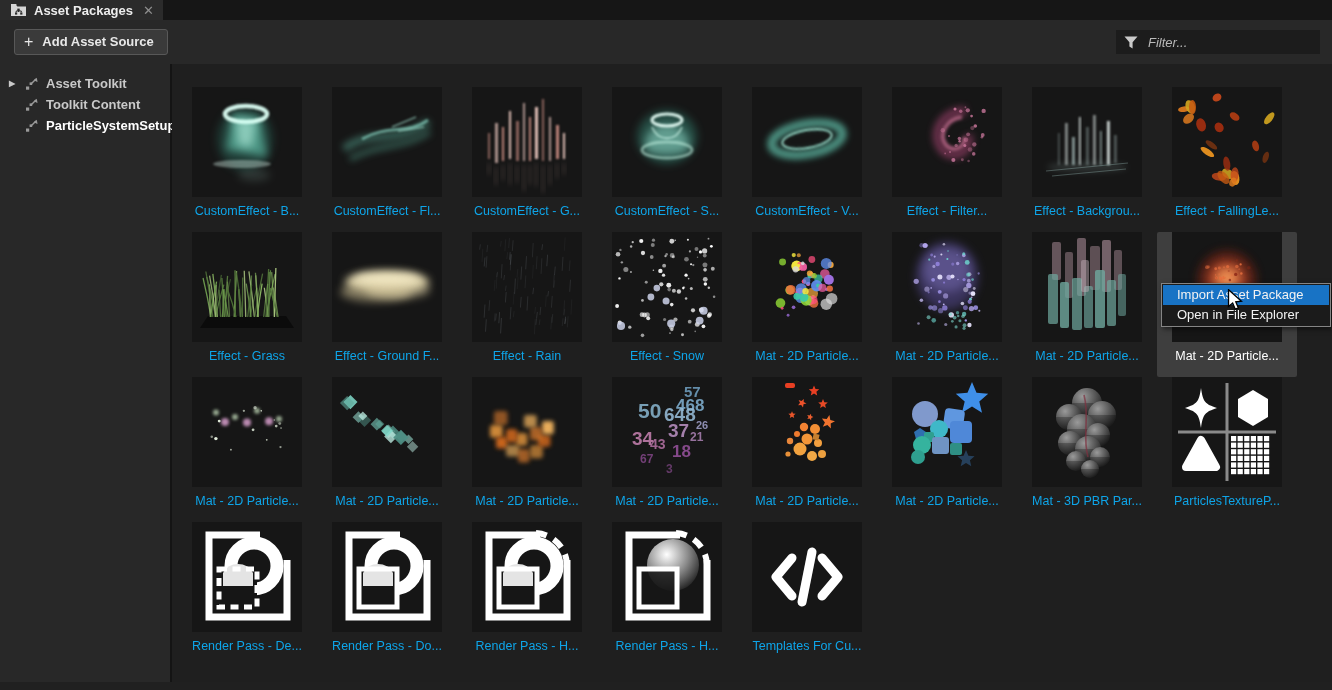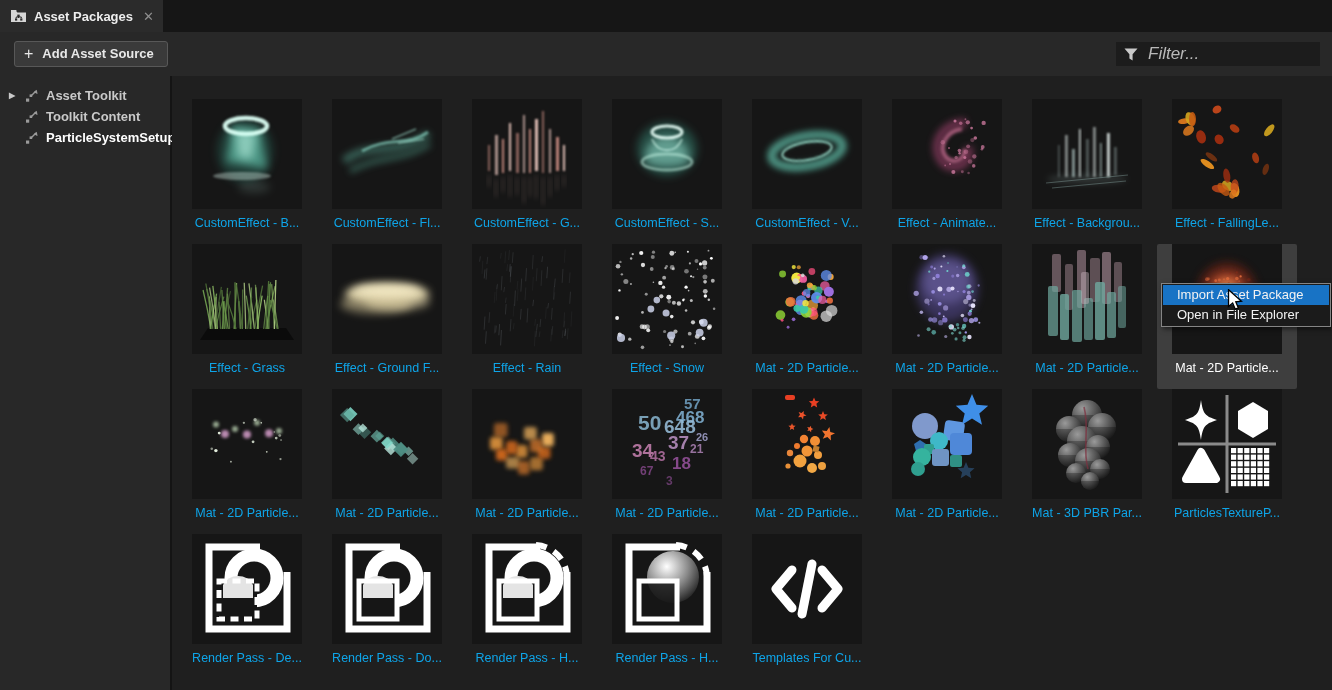--- a/index.html
+++ b/index.html
@@ -2,29 +2,29 @@
 <html><head>
 <meta charset="utf-8">
 <style>
   html,body{margin:0;padding:0;}
   body{
     width:1332px;height:690px;position:relative;overflow:hidden;
     background:#202020;font-family:"Liberation Sans",sans-serif;
     -webkit-font-smoothing:antialiased;
   }
   
-  .tabstrip{height:32px;background:#161616;display:flex;align-items:stretch;}
+  .tabstrip{height:20px;background:#161616;display:flex;align-items:stretch;}
   .tab{display:flex;align-items:center;gap:7px;padding:0 9px 0 10px;background:#2b2b2b;color:#ededed;font-size:13px;font-weight:bold;}
   .tab .close{color:#8f8f8f;font-size:13px;font-weight:normal;margin-left:3px;cursor:default;}
   
   .toolbar{height:44px;background:#282828;display:flex;align-items:center;justify-content:space-between;padding:0 12px 0 14px;}
   .btn-add{display:flex;align-items:center;gap:9px;background:#3a3a3a;border:1px solid #585858;border-radius:3px;color:#e8e8e8;font-size:13px;font-weight:bold;padding:4px 13px 5px 9px;cursor:default;}
   .btn-add .plus{font-size:16px;font-weight:normal;line-height:12px;color:#e8e8e8;}
   .filterbox{width:188px;height:24px;background:#1c1c1c;display:flex;align-items:center;gap:8px;padding:0 8px;}
-  .filterbox input{background:transparent;border:0;outline:0;width:100%;color:#c9c9c9;font-style:italic;font-size:17px;font-family:"Liberation Sans",sans-serif;}
+  .filterbox input{background:transparent;border:0;outline:0;width:100%;color:#c9c9c9;font-style:italic;font-size:13px;font-family:"Liberation Sans",sans-serif;}
   .filterbox input::placeholder{color:#b9b9b9;}
   
   .appbody{display:flex;height:618px;}
   .sidebar{width:170px;background:#282828;border-right:2px solid #141414;padding-top:9px;flex:none;}
   .tree-item{display:flex;align-items:center;height:21px;padding-left:9px;font-size:13px;font-weight:bold;color:#c9c9c9;cursor:default;}
   .tree-item .arrow{width:16px;font-size:8px;color:#c9c9c9;flex:none;}
   .tree-item .nodeicon{width:14px;height:14px;margin-right:7px;flex:none;}
   .tree-item.active{color:#ffffff;}
   .content{flex:1;background:#1f1f1f;position:relative;overflow:hidden;}
   
@@ -251,21 +251,21 @@
               <circle cx="63.014471879286695" cy="22.087885802469135" r="1.5362002743484227" fill="#d87fa6" opacity="0.7677704903978052"></circle>
               <circle cx="73.4312757201646" cy="20.24553326474623" r="0.9240466392318245" fill="#d87fa6" opacity="0.5049704218106996"></circle>
               <circle cx="90.72873799725652" cy="47.99988854595336" r="1.8855555555555557" fill="#d87fa6" opacity="0.690730024005487"></circle>
               <circle cx="68.73401920438957" cy="24.215149176954732" r="1.734307270233196" fill="#d87fa6" opacity="0.5781357167352538"></circle>
               <circle cx="91.64465020576131" cy="23.90366083676269" r="2.169067215363512" fill="#d87fa6" opacity="0.7350887345679011"></circle>
               <circle cx="75.80631001371742" cy="23.337028463648835" r="2.1626748971193415" fill="#d87fa6" opacity="0.6554162379972566"></circle>
               <circle cx="72.82393689986283" cy="58.49056069958847" r="1.517599451303155" fill="#d87fa6" opacity="0.7033157578875171"></circle>
               <circle cx="74.00617283950618" cy="52.82104766803841" r="2.288161865569273" fill="#d87fa6" opacity="0.3911329732510288"></circle>
               <circle cx="64.14314128943758" cy="58.37787208504801" r="1.6694238683127574" fill="#d87fa6" opacity="0.4904728223593964"></circle>
             </svg></div>
-          <div class="lbl">Effect - Animate...</div>
+          <div class="lbl">Effect - Filter...</div>
         </div>
         <div class="cell">
           <div class="th"><svg viewBox="0 0 110 110" width="110" height="110">
               <defs>
                 <filter id="s6" x="-70%" y="-70%" width="240%" height="240%">
                   <feGaussianBlur stdDeviation="0.9"></feGaussianBlur>
                 </filter>
                 <filter id="b6" x="-70%" y="-70%" width="240%" height="240%">
                   <feGaussianBlur stdDeviation="3"></feGaussianBlur>
                 </filter>

